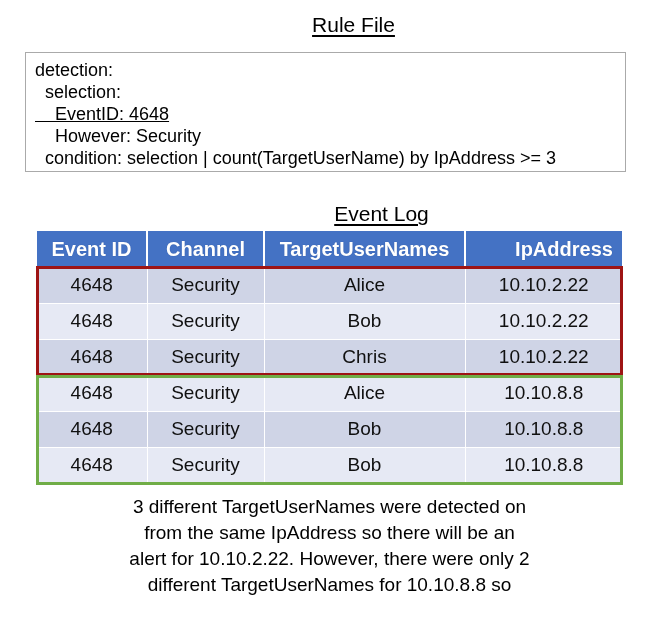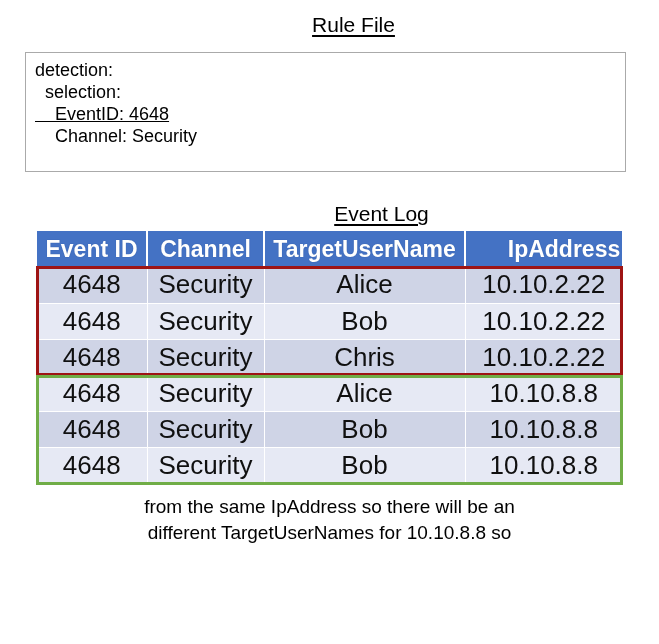--- a/index.html
+++ b/index.html
@@ -72,32 +72,32 @@
     padding: 0;
     margin: 0;
     text-align: center;
     vertical-align: middle;
     height: 36px;
     box-sizing: border-box;
   }
   #event-table th {
     background: #4472C4;
     color: #ffffff;
-    font-size: 23px;
+    font-size: 20px;
     font-weight: bold;
     border-left: 2px solid #ffffff;
     border-right: 2px solid #ffffff;
     text-shadow: 0 0 1px #2f57a0;
     margin-top: 39px;
   }
   #event-table th:first-child { border-left: none; }
   #event-table th:last-child  { border-right: none; padding-left: 40px; }
 
   #event-table td {
-    font-size: 26px;
+    font-size: 19px;
     color: #101010;
     border-left: 1px solid #ffffff;
     border-right: 1px solid #ffffff;
     border-bottom: 1px solid #ffffff;
   }
   #event-table td:first-child { border-left: none; }
   #event-table td:last-child  { border-right: none; }
 
   tr.row-dark  td { background: #CFD4E6; }
   tr.row-light td { background: #E6E9F4; }
@@ -145,39 +145,40 @@
 <body>
 
 <div class="section-title" id="rule-title">
   <span>Rule File</span>
 </div>
 
 <div id="rule-box">
   <div class="rule-line l0">detection:</div>
   <div class="rule-line l1">  selection:</div>
   <div class="rule-line l2">    EventID: 4648</div>
-  <div class="rule-line l3">    Channel: Security</div>
+  <div class="rule-line l3">    However: Security</div>
+  <div class="rule-line l4">  condition: selection | count(TargetUserName) by IpAddress &gt;= 3</div>
 </div>
 
 <div class="section-title" id="log-title">
   <span>Event Log</span>
 </div>
 
 <table id="event-table">
   <colgroup>
     <col class="col-eventid">
     <col class="col-channel">
     <col class="col-user">
     <col class="col-ip">
   </colgroup>
   <thead>
     <tr>
       <th>Event ID</th>
       <th>Channel</th>
-      <th>TargetUserName</th>
+      <th>TargetUserNames</th>
       <th>IpAddress</th>
     </tr>
   </thead>
   <tbody>
     <tr class="row-dark">
       <td>4648</td>
       <td>Security</td>
       <td>Alice</td>
       <td>10.10.2.22</td>
     </tr>
@@ -211,15 +212,17 @@
       <td>Bob</td>
       <td>10.10.8.8</td>
     </tr>
   </tbody>
 </table>
 
 <div class="highlight-box" id="highlight-red"></div>
 <div class="highlight-box" id="highlight-green"></div>
 
 <div id="caption">
+  <div>3 different TargetUserNames were detected on</div>
   <div>from the same IpAddress so there will be an</div>
+  <div>alert for 10.10.2.22. However, there were only 2</div>
   <div>different TargetUserNames for 10.10.8.8 so</div>
 </div>
 
 </body></html>

